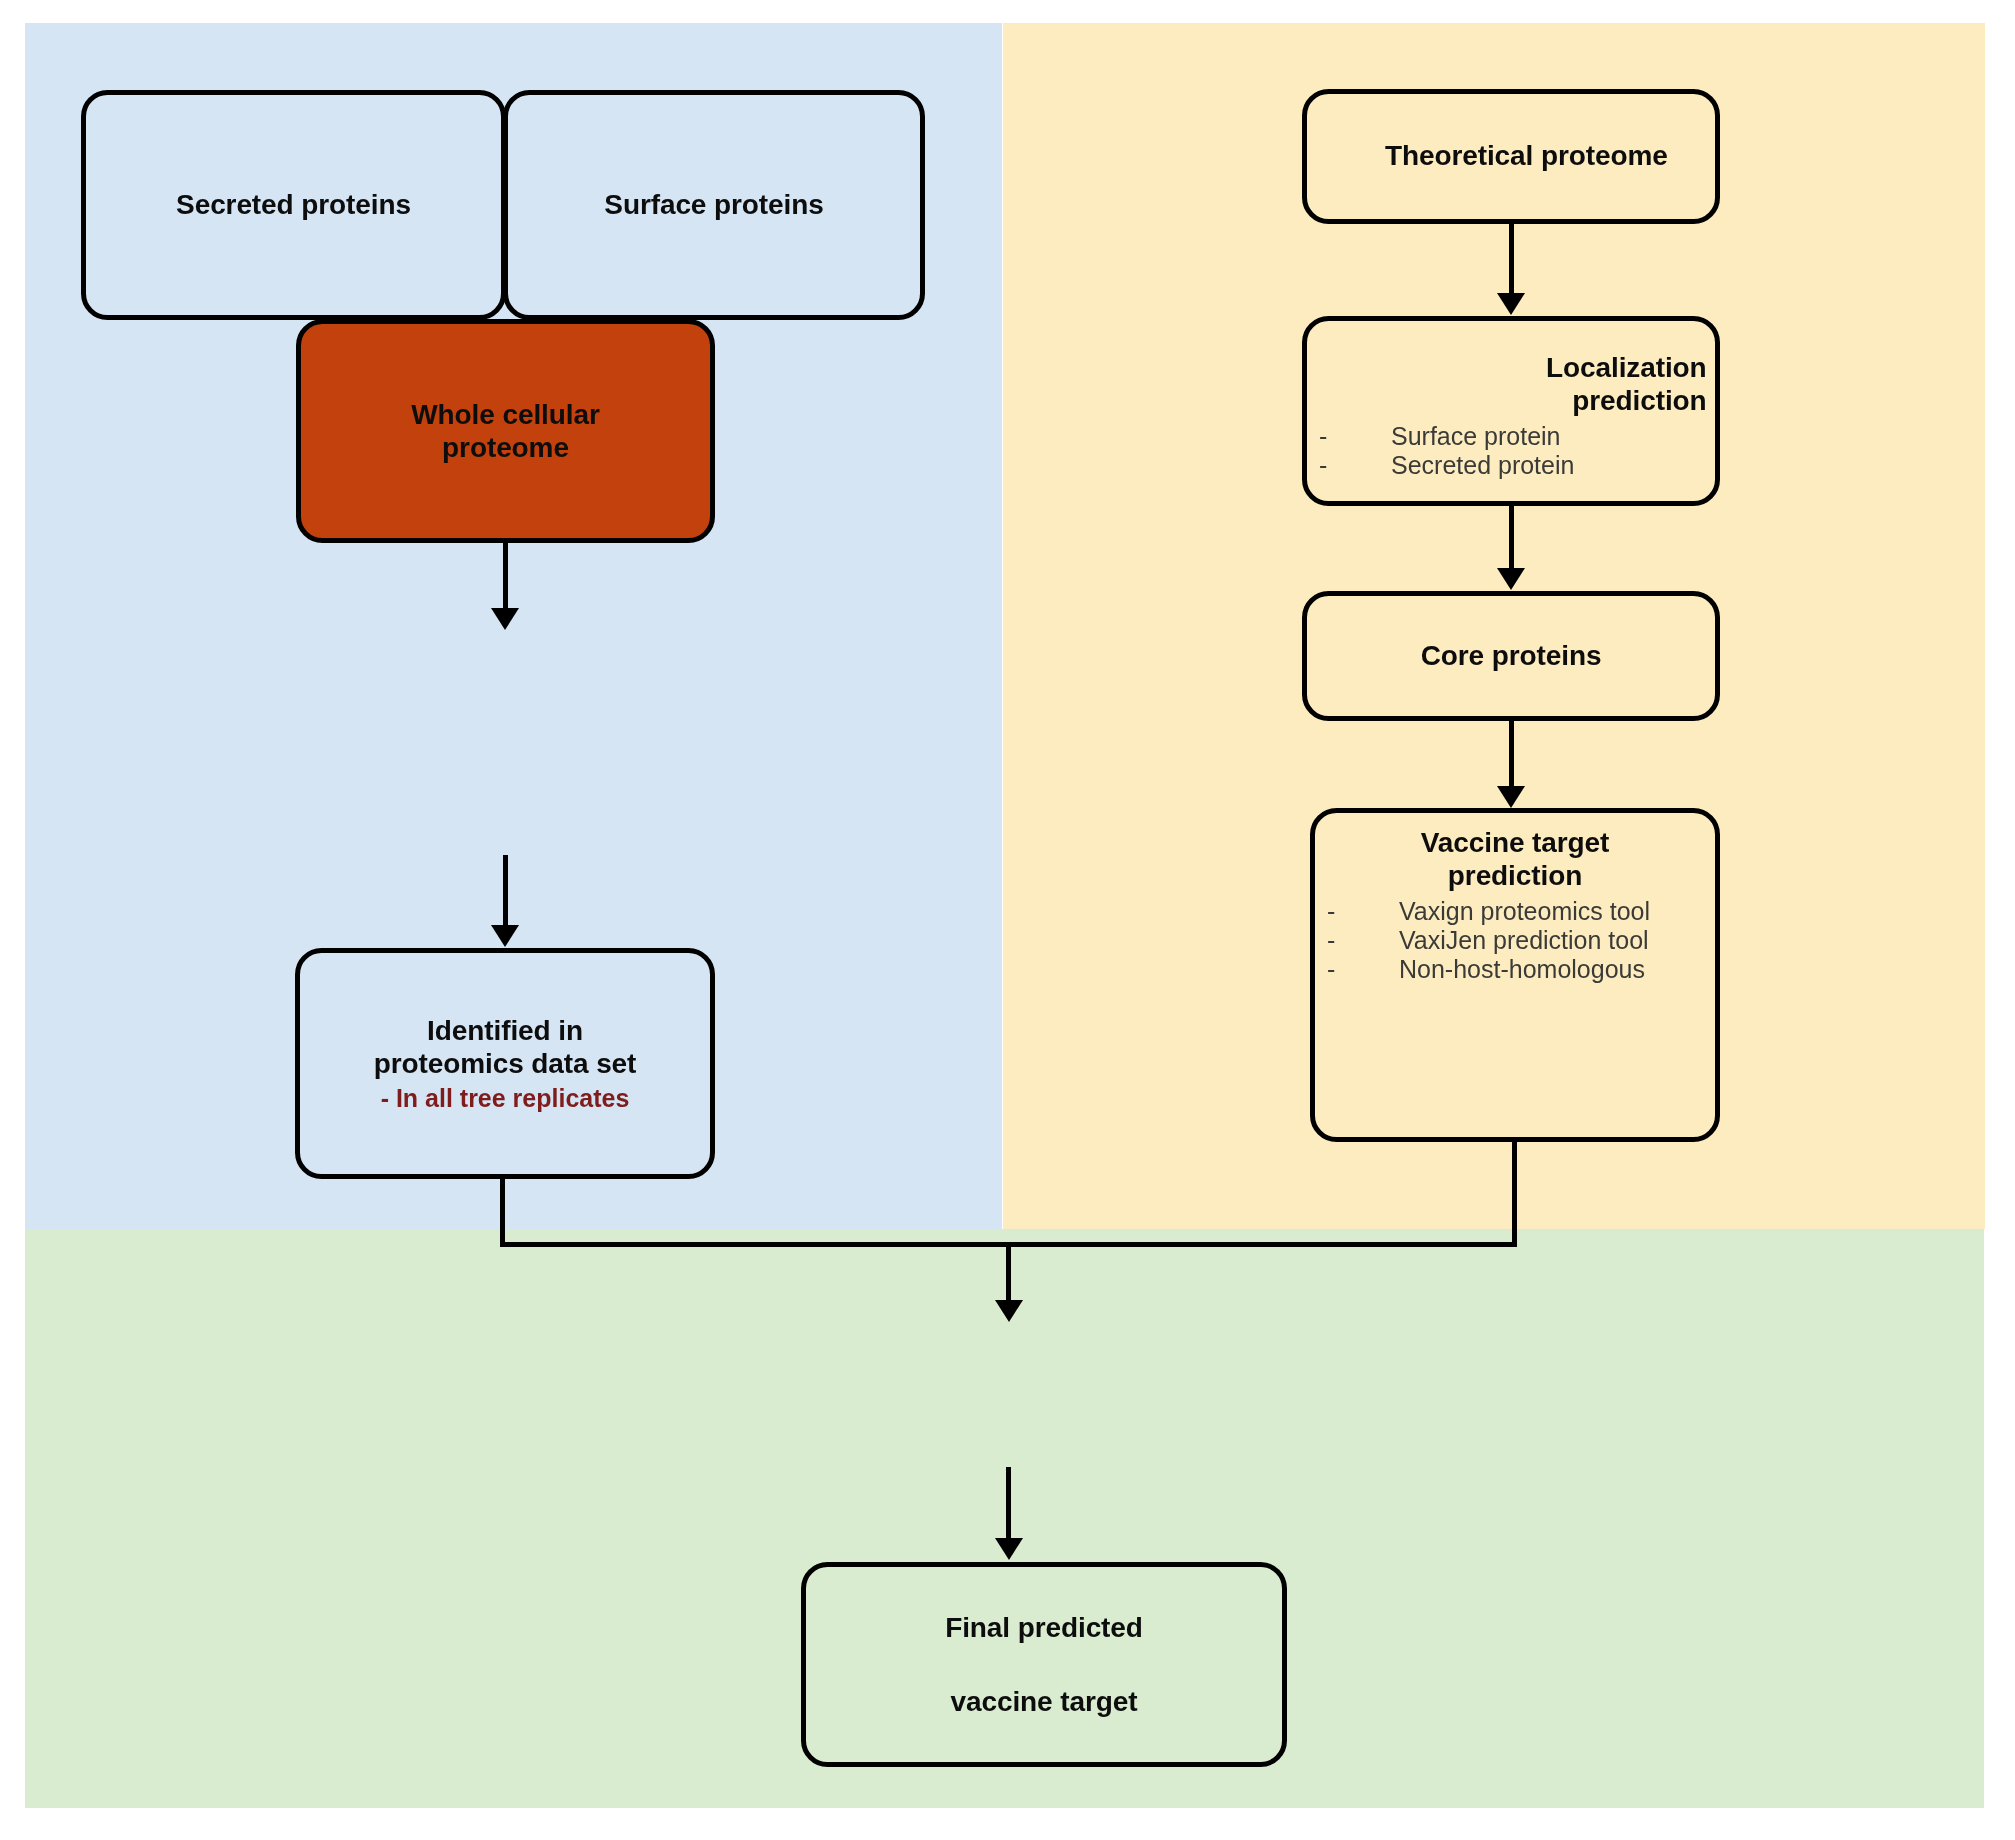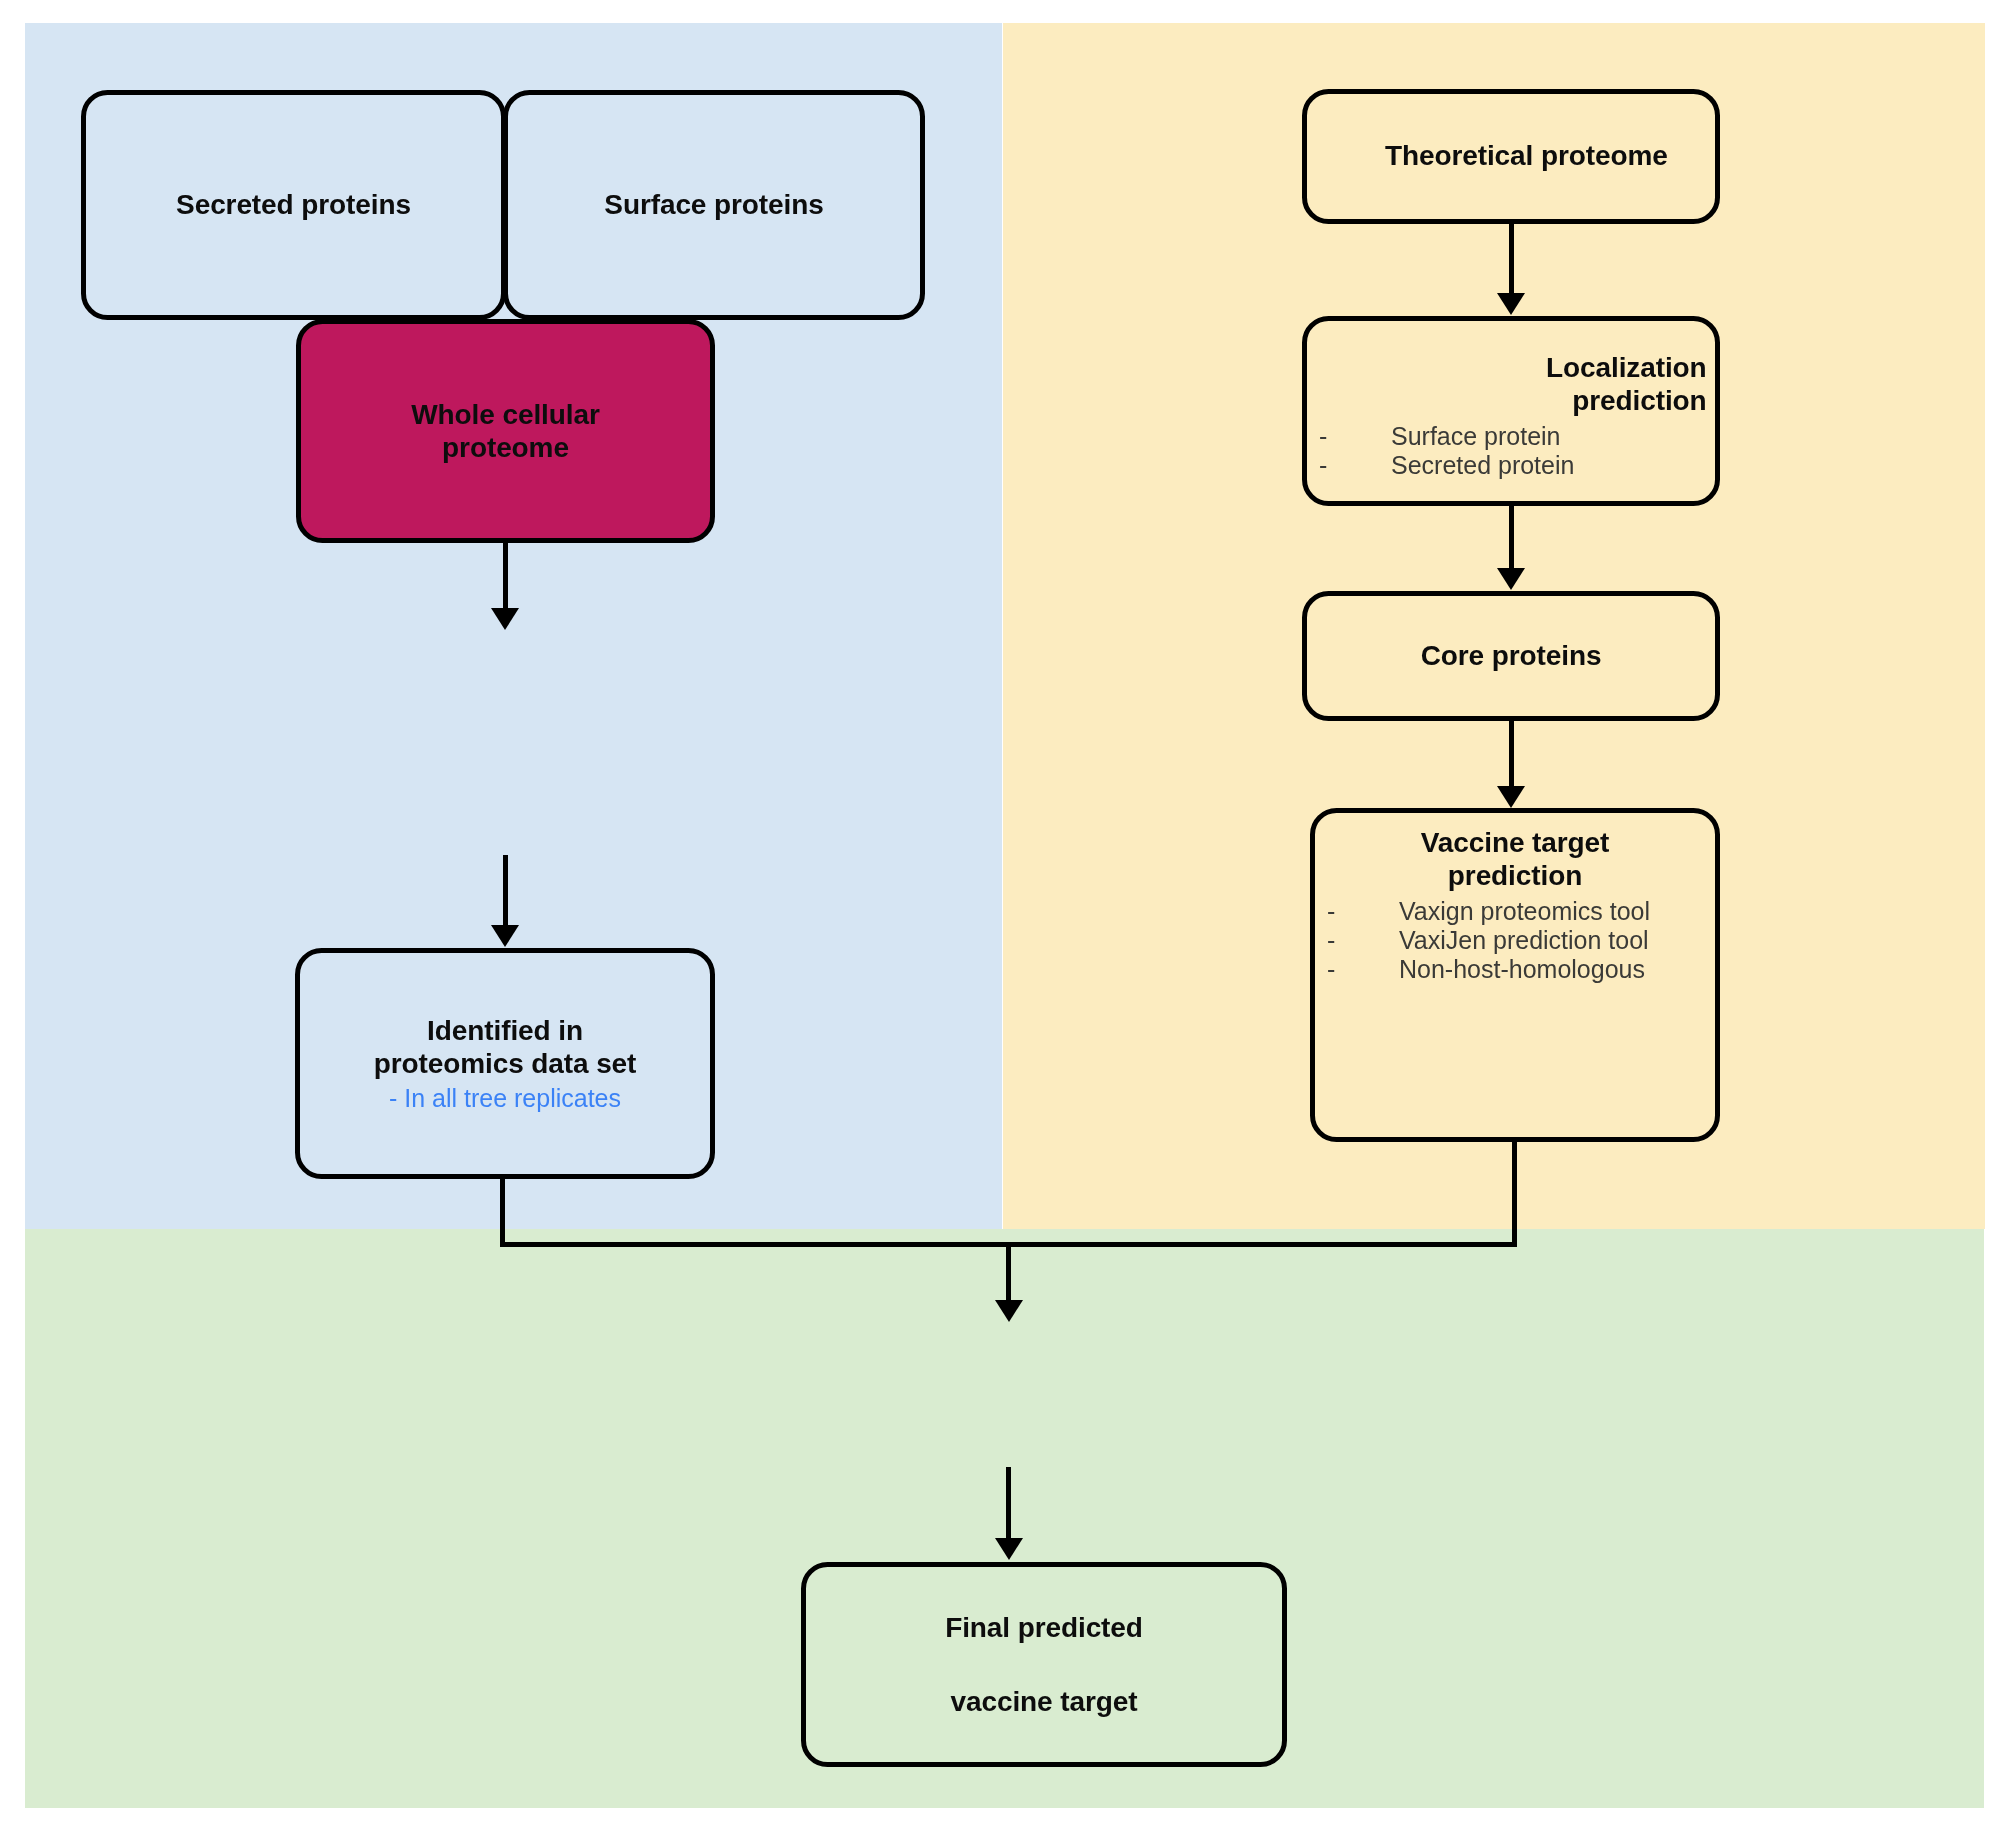--- a/index.html
+++ b/index.html
@@ -65,25 +65,25 @@
   .bullet-row .dash {
     width: 72px;
     flex: 0 0 72px;
     text-align: left;
     padding-left: 3.6px;
   }
   .bullet-row .btext { flex: 1 1 auto; }
 
   
   .subnote {
-    color: #3b82f6;
+    color: #7f1d1d;
     font-size: 25px;
     line-height: 1.2;
     margin-top: 2.4px;
-    font-weight: normal;
+    font-weight: bold;
   }
 
   
   .vline, .hline {
     position: absolute;
     background: #000000;
   }
   .vline { width: 5.4px; }
   .hline { height: 5.4px; }
 
@@ -107,21 +107,21 @@
   <div class="band" id="band-green"></div>
 
   <div class="node" style="left:503px; top:90px; width:422px; height:230px;">
     <div class="title">Surface proteins</div>
   </div>
 
   <div class="node" style="left:81px; top:90px; width:425px; height:230px;">
     <div class="title">Secreted proteins</div>
   </div>
 
-  <div class="node" style="left:296px; top:319px; width:419px; height:224px; background:#be185d;">
+  <div class="node" style="left:296px; top:319px; width:419px; height:224px; background:#c2410c;">
     <div class="title two-line">Whole cellular</div>
     <div class="title two-line">proteome</div>
   </div>
 
   <div class="vline" style="left:503px; top:543px; height:67px;"></div>
   <div class="arrowhead" style="left:491px; top:608px;"></div>
 
 
   <div class="vline" style="left:503px; top:855px; height:72px;"></div>
   <div class="arrowhead" style="left:491px; top:925px;"></div>

